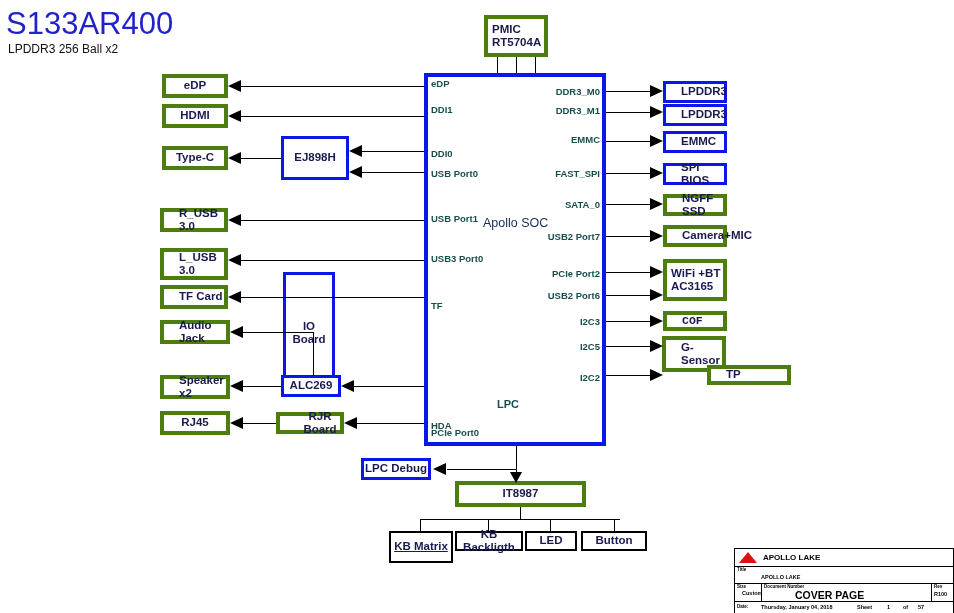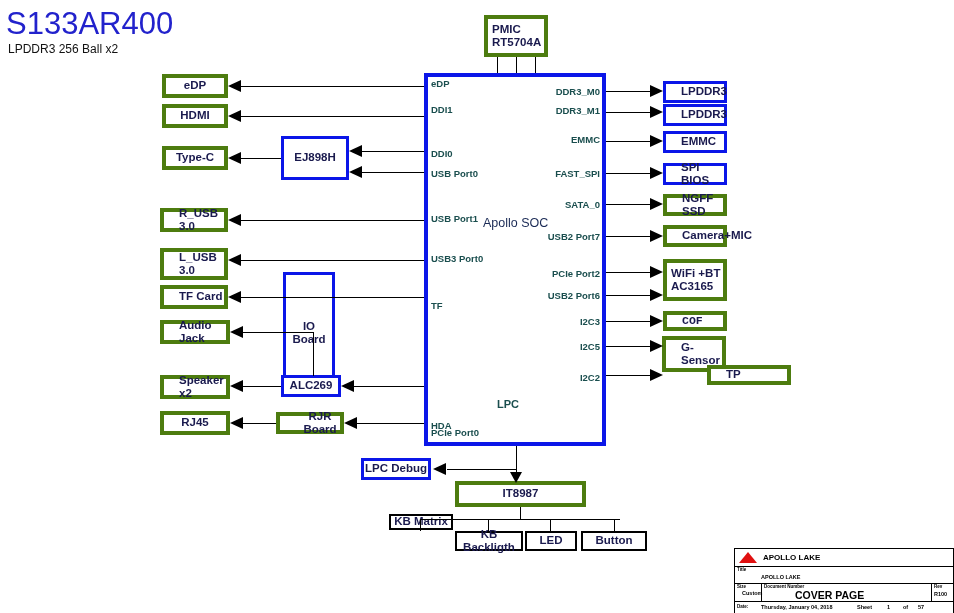--- a/index.html
+++ b/index.html
@@ -129,21 +129,21 @@
     <span>WiFi +BT</span>
     <span>AC3165</span>
   </div>
   <div class="abs box purple left" style="left:663px;top:311px;width:64px;height:20px;font-family:Liberation Mono, monospace;">COF</div>
   <div class="abs box purple left" style="left:662px;top:336px;width:64px;height:36px;">G-Sensor</div>
   <div class="abs box purple left" style="left:663px;top:365px;width:84px;height:20px;margin-left:44px;">TP</div>
 
   <div class="abs box blue" style="left:361px;top:458px;width:70px;height:22px;">LPC Debug</div>
   <div class="abs box purple" style="left:455px;top:481px;width:131px;height:26px;">IT8987</div>
 
-  <div class="abs box black" style="left:389px;top:514px;width:64px;height:16px;">KB Matrix</div>
+  <div class="abs box black" style="left:389px;top:531px;width:64px;height:32px;text-decoration:underline;">KB Matrix</div>
   <div class="abs box black" style="left:455px;top:531px;width:68px;height:20px;">KB Backligth</div>
   <div class="abs box black" style="left:525px;top:531px;width:52px;height:20px;">LED</div>
   <div class="abs box black" style="left:581px;top:531px;width:66px;height:20px;">Button</div>
 
   <div class="hline" style="left:241px;top:86px;width:183px;"></div>
   <div class="arrow-l" style="left:228px;top:80px;"></div>
 
   <div class="hline" style="left:241px;top:116px;width:183px;"></div>
   <div class="arrow-l" style="left:228px;top:110px;"></div>
 

